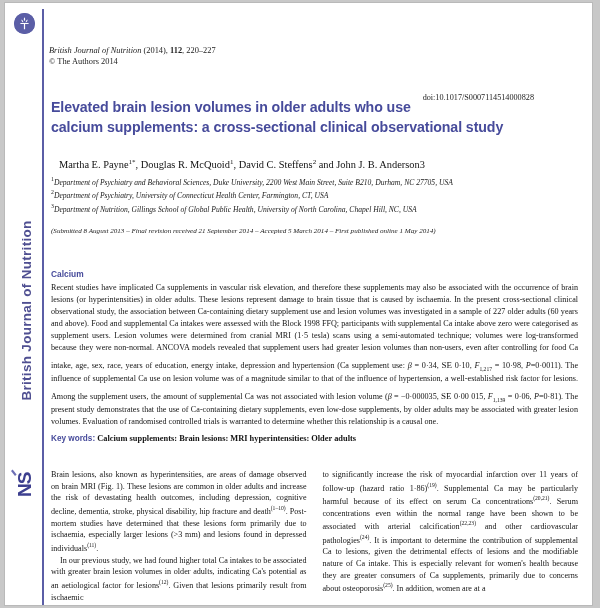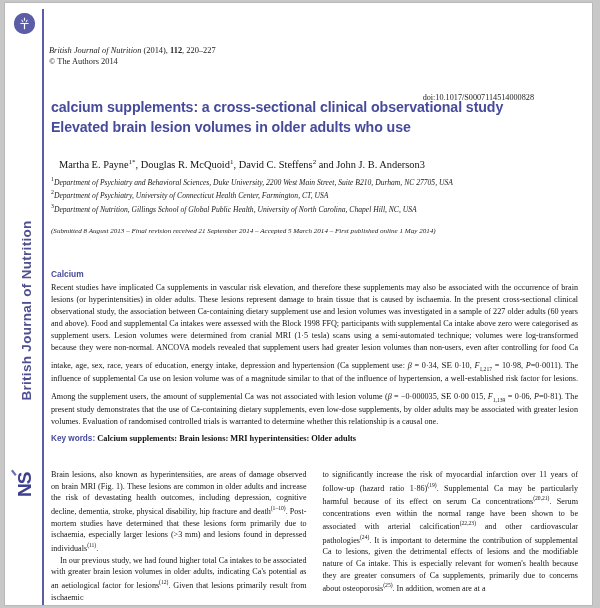--- a/index.html
+++ b/index.html
@@ -263,22 +263,22 @@
           <span class="journal-name">British Journal of Nutrition</span>
           <span>(2014),</span>
           <span class="vol">112</span><span>, 220–227</span>
         </div>
         <div>© The Authors 2014</div>
       </div>
       <div class="masthead-right">doi:10.1017/S0007114514000828</div>
     </div>
 
     <div class="title">
+      <div>Elevated brain lesion volumes in older adults who use</div>
       <div>calcium supplements: a cross-sectional clinical observational study</div>
-      <div>Elevated brain lesion volumes in older adults who use</div>
     </div>
 
     <div class="authors">
       <span id="authors-slot">Martha E. Payne<sup>1*</sup>, Douglas R. McQuoid<sup>1</sup>, David C. Steffens<sup>2</sup> and John J. B. Anderson3</span>
     </div>
 
     <div class="affils">
       <span class="affil-row" id="affil-0"><sup>1</sup>Department of Psychiatry and Behavioral Sciences, Duke University, 2200 West Main Street, Suite B210, Durham, NC 27705, USA</span>
       <span class="affil-row" id="affil-1"><sup>2</sup>Department of Psychiatry, University of Connecticut Health Center, Farmington, CT, USA</span>
       <span class="affil-row" id="affil-2"><sup>3</sup>Department of Nutrition, Gillings School of Global Public Health, University of North Carolina, Chapel Hill, NC, USA</span>

